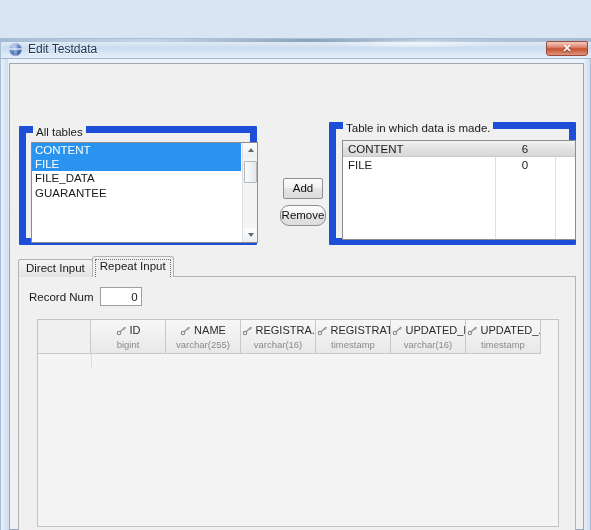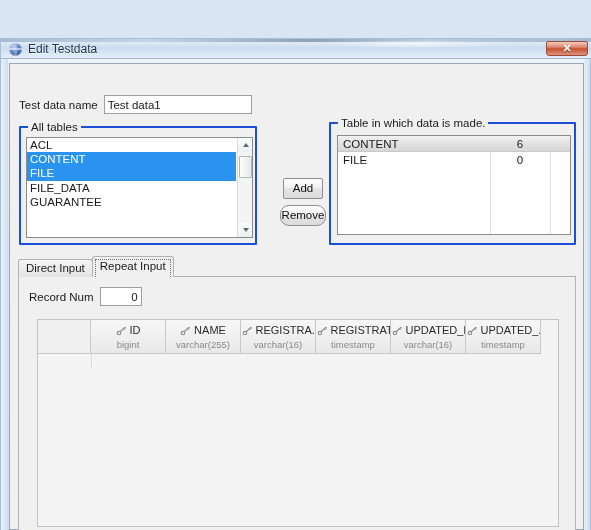--- a/index.html
+++ b/index.html
@@ -106,21 +106,21 @@
     font-family: "Liberation Sans", sans-serif;
     font-size: 11.5px; color: #1a1a1a;
     padding: 0 3px;
     line-height: 17px;
   }
   .name-input { width: 148px; }
 
   
   .groupbox {
     position: absolute;
-    border: 2px solid #1d4ed8;
+    border: 7px solid #1d4ed8;
     border-radius: 1px;
   }
   .groupbox > .gb-title {
     position: absolute; top: -7px; left: 7px;
     background: #f0f0f0;
     padding: 0 3px;
     font-size: 11.5px; color: #1a1a1a;
     white-space: nowrap;
   }
   #gb-all-tables { left: 9px; top: 62px; width: 238px; height: 119px; }
@@ -334,31 +334,26 @@
   <div class="titlebar">
     <div class="gloss"></div>
     <div class="sheen"></div>
     <div class="app-icon"></div>
     <div class="title-text">Edit Testdata</div>
     <div class="close-btn">✕</div>
   </div>
 
   <div class="client">
 
-    <div class="row-name">
-      <span class="lbl">Test data name</span>
-      <input class="text-input name-input" type="text" value="Test data1" style="">
-    </div>
 
     <div class="groupbox" id="gb-all-tables">
       <span class="gb-title">All tables</span>
 
       <div class="listbox">
         <div class="list-items">
-          <div class="list-item">ACL</div>
           <div class="list-item selected">CONTENT</div>
           <div class="list-item selected">FILE</div>
           <div class="list-item">FILE_DATA</div>
           <div class="list-item">GUARANTEE</div>
         </div>
 
         <div class="vscroll">
           <div class="vs-arrow up">
               <i></i>
             </div>

